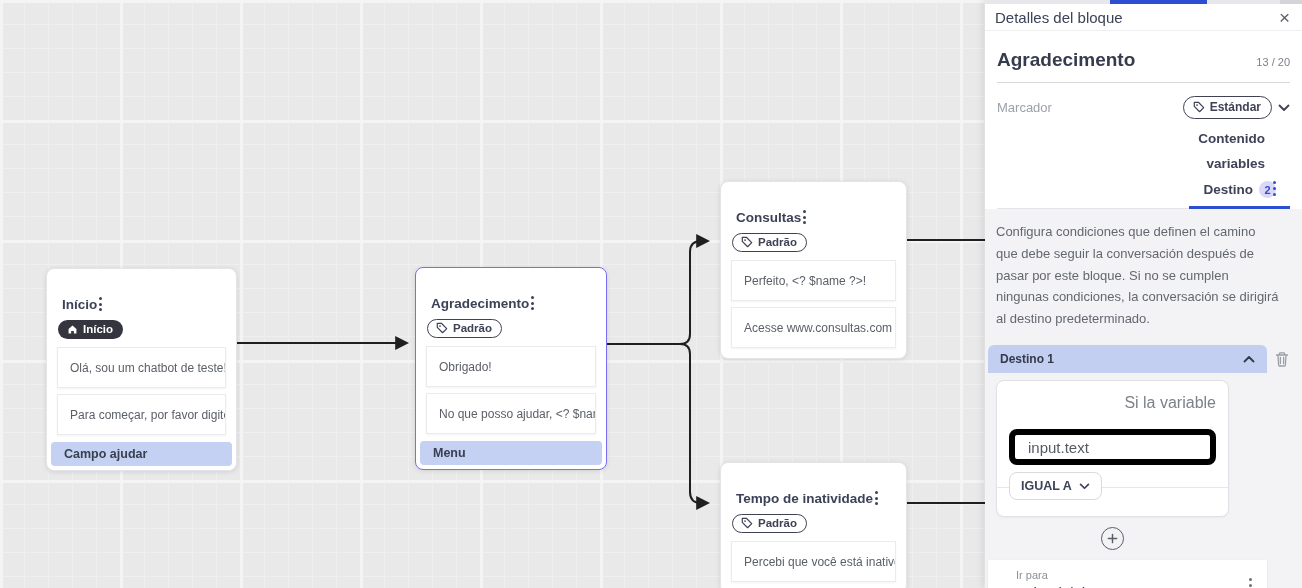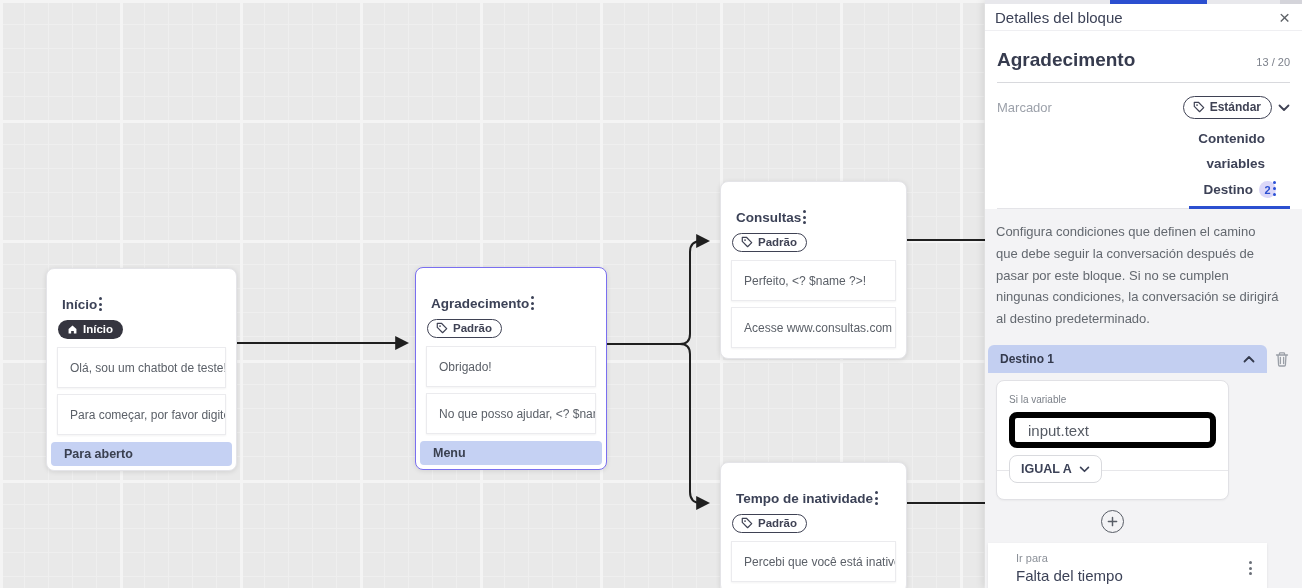--- a/index.html
+++ b/index.html
@@ -94,21 +94,21 @@
     height:28px; background:#c3cff1; border-radius:6px 6px 0 0; display:flex; align-items:center;
     justify-content:space-between; padding:0 12px; cursor:pointer;
   }
   .dest-header-title { font-size:12px; font-weight:700; color:#343a4d; }
   .trash-btn { margin:6px 0 0 7px; cursor:pointer; color:#9a9fa7; }
 
   .cond-card {
     margin:7px 38px 0 8px; background:#fff; border:1px solid #e1e1e5; border-radius:8px;
     padding:13px 12px 14px 12px; box-shadow:0 1px 2px rgba(0,0,0,.04);
   }
-  .cond-label { font-size:10px; color:#7c8189; margin-bottom:7px; }
+  .cond-label { font-size:16px; color:#7c8189; margin-bottom:17px;text-align:right; }
   .cond-input {
     width:100%; height:36px; border:6px solid #000000; border-radius:8px; background:#fff;
     font-family:"Liberation Sans",sans-serif; font-size:15px; color:#565b64; padding:0 13px; outline:none;
   }
   .op-row { position:relative; margin-top:7px; height:30px; }
   .op-row .divider { position:absolute; left:-12px; right:-12px; top:50%; height:1px; background:#e7e7ea; }
   .op-chip {
     position:absolute; left:0; top:0; display:inline-flex; align-items:center; gap:7px; background:#fff;
     border:1px solid #d9dade; border-radius:8px; padding:6px 11px; font-size:12.5px; font-weight:700;
     color:#3c4257; cursor:pointer; z-index:1;
@@ -159,21 +159,21 @@
       <div class="badge-row">
         <span class="badge-dark">
           <svg class="icon" width="11" height="11" viewBox="0 0 14 14">
               <path d="M2 6.5 L7 2 L12 6.5 V12 H8.7 V8.8 H5.3 V12 H2 Z" fill="#fff"></path>
             </svg>
           <span>Início</span>
         </span>
       </div>
       <div class="msg-row">Olá, sou um chatbot de teste!</div>
       <div class="msg-row">Para começar, por favor digite o ...</div>
-      <div class="action-row">Para aberto</div>
+      <div class="action-row">Campo ajudar</div>
     </div>
 
     <div class="node selected" style="left:415px; top:267px; width:192px;">
       <div class="node-head">
         <span class="node-title">Agradecimento</span>
         <span class="kebab">
             <i></i>
             <i></i>
             <i></i>
           </span>

